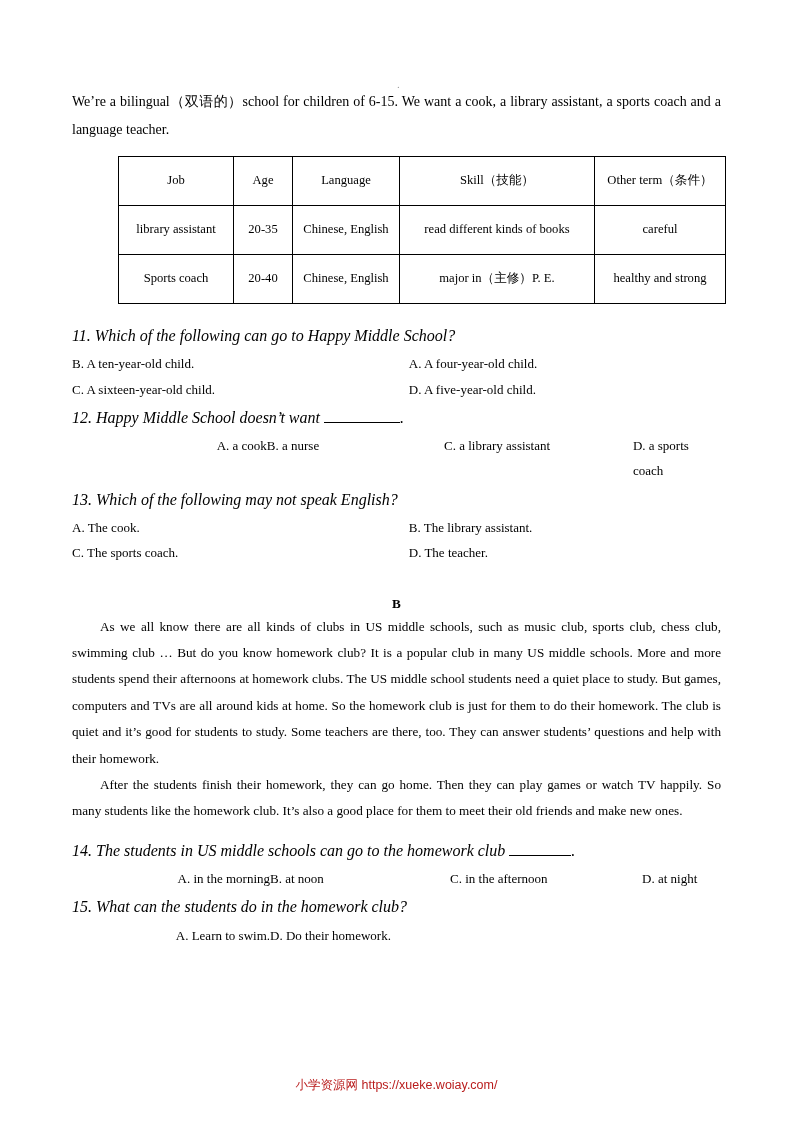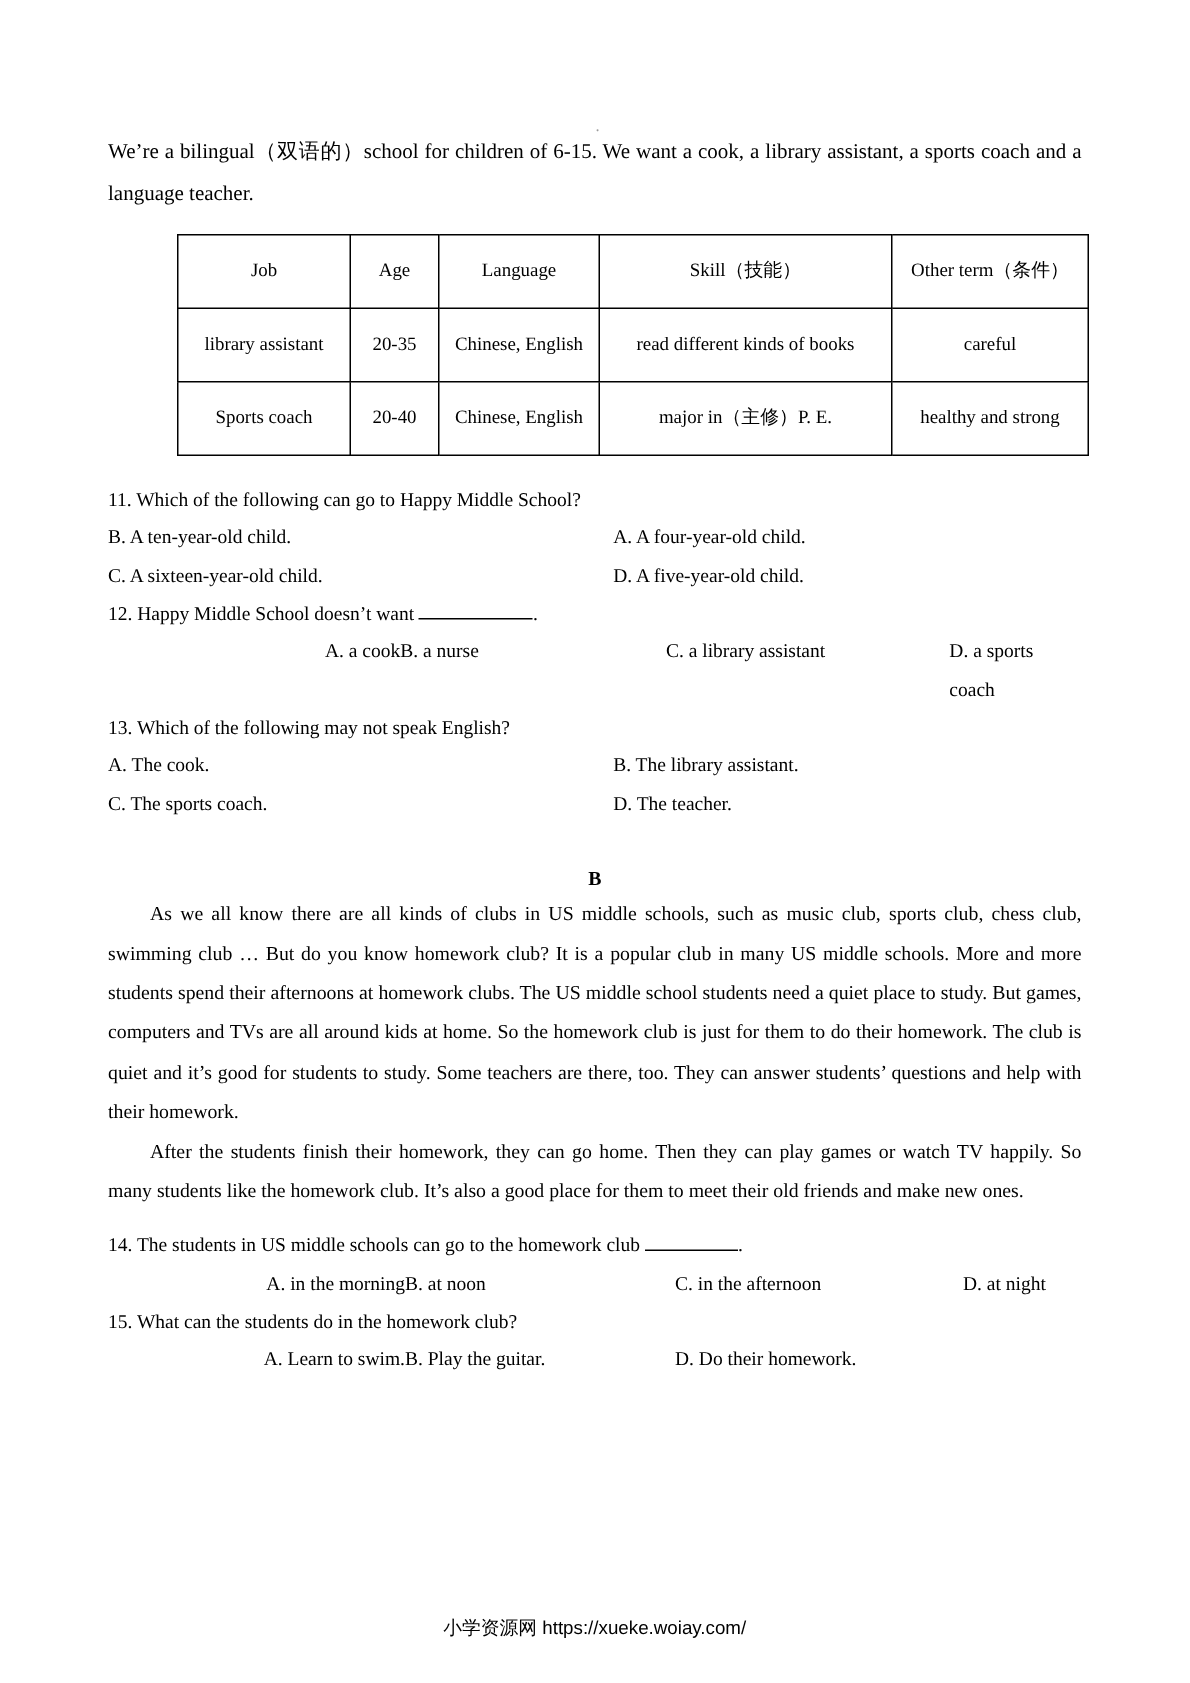--- a/index.html
+++ b/index.html
@@ -46,23 +46,24 @@
   .col-job { width: 106px; }
   .col-age { width: 50px; }
   .col-lang { width: 98px; }
   .col-skill { width: 186px; }
   .col-other { width: 122px; }
   tr.head td { height: 48px; }
   tr.body-row td { height: 48px; }
 
   .q-block { margin-top: 16px; }
   .qline {
-    font-size: 13px;
+    font-size: 16px;
     line-height: 1.95;
     white-space: pre-wrap;
+    font-style: italic;
   }
   .opts {
     display: flex;
     font-size: 13px;
     line-height: 1.95;
   }
   .opts.two > div { width: 50%; }
   .opts.two > div:first-child { width: 50%; }
   .opts.four > div:nth-child(1) { width: 198px; text-align: right; }
   .opts.four > div:nth-child(2) { width: 180px; }
@@ -87,21 +88,21 @@
     text-align: justify;
     text-indent: 28px;
   }
   .footer {
     position: absolute;
     left: 0;
     bottom: 28px;
     width: 793px;
     text-align: center;
     font-size: 12.5px;
-    color: #000000;
+    color: #b91c1c;
     font-family: "Liberation Sans", sans-serif;
   }
   .dot-mark {
     position: absolute;
     left: 397px;
     top: 78px;
     font-size: 11px;
     color: #9a9a9a;
   }
 </style>
@@ -186,20 +187,19 @@
       <div>B. at noon</div>
       <div>C. in the afternoon</div>
       <div>D. at night</div>
     </div>
   </div>
 
   <div>
     <div class="qline">15. What can the students do in the homework club?</div>
     <div class="opts four">
       <div>A. Learn to swim.</div>
-      <div>B. Play the guitar.</div>
       <div>D. Do their homework.</div>
     </div>
   </div>
 
 </div>
 
 <div class="footer">小学资源网 https://xueke.woiay.com/</div>
 
 </body></html>

